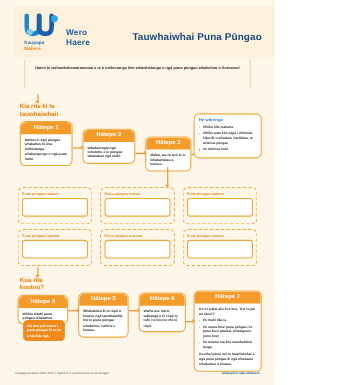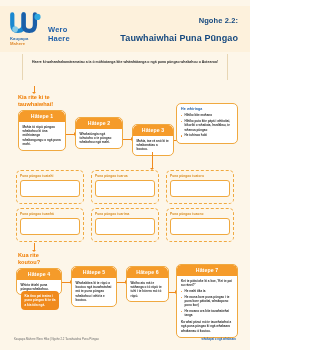--- a/index.html
+++ b/index.html
@@ -16,21 +16,21 @@
   }
   .sheet {
     position: absolute;
     left: 0; top: 0; right: 0; bottom: 0;
     background: #fdf6e9;
   }
 
   
   .header {
     position: absolute;
-    left: 0; top: 6px; right: 0;
+    left: 12px; top: 6px; right: 0;
     height: 46px;
     background: #fdf1dc;
     display: flex;
     align-items: center;
     padding: 0 10px;
   }
   .logo-block {
     display: flex;
     align-items: flex-end;
     gap: 4px;
@@ -274,21 +274,20 @@
           <div class="l1">Kaupapa</div>
           <div class="l2">Mahere</div>
         </div>
       </div>
       <div class="brand">
         <div>Wero</div>
         <div>Haere</div>
       </div>
     </div>
     <div class="title-block">
-      <div class="title-kicker">Ngohe 2.2:</div>
       <div class="title-main">Tauwhaiwhai Puna Pūngao</div>
     </div>
   </div>
 
   <div class="intro-rule-l"></div>
   <div class="intro-rule-r"></div>
   <div class="intro">Haere ki wahawhakamāramatau a ia ō mōhiotanga kite whāwhātanga o ngā puna pūngao whakahou o Aotearoa!</div>
 
   <div class="sect-label" style="left:18px; top:94px;">
     <div>Kia rite ki te</div>

